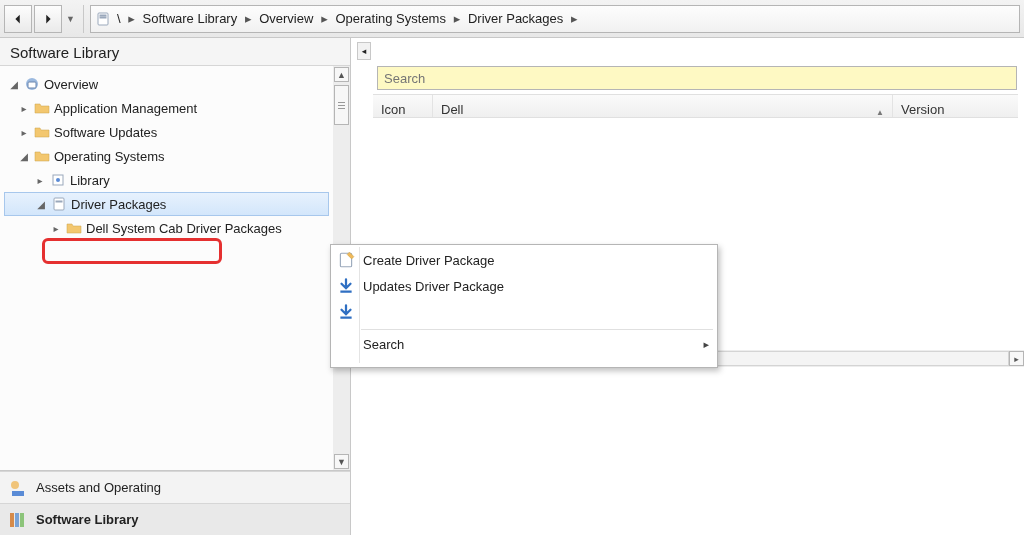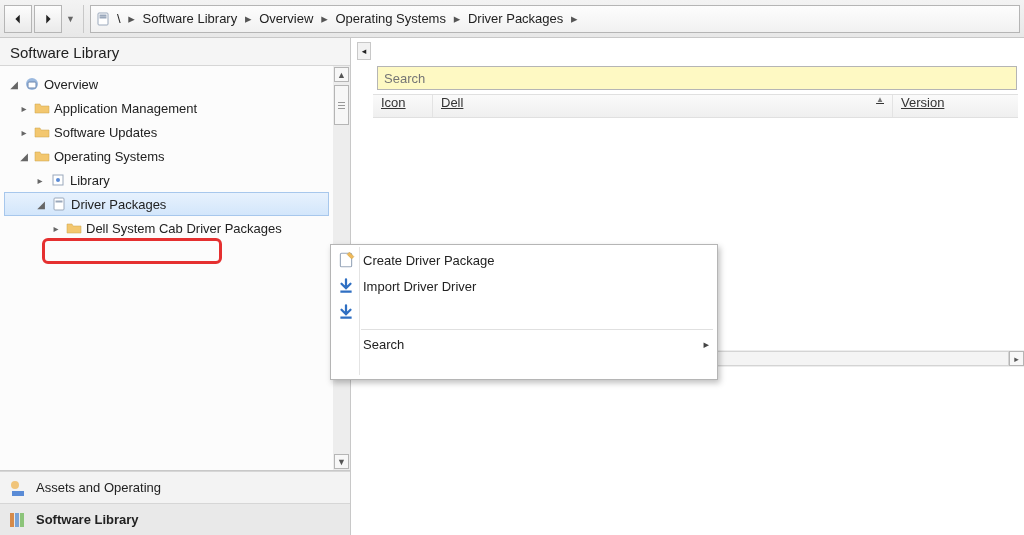--- a/index.html
+++ b/index.html
@@ -44,33 +44,33 @@
   .wunder-icon { width:20px; height:20px; }
 
   
   .rightpane { flex:1; display:flex; flex-direction:column; background:#fff; position:relative; }
   .rp-header { display:flex; align-items:center; padding:4px 6px; gap:6px; }
   .chev-left-small { width:14px; height:18px; border:1px solid #c8c8c8; background:#f2f2f2; display:flex; align-items:center; justify-content:center; font-size:9px; cursor:pointer; }
   .rp-header .title { font-size:15px; font-weight:600; color:#333; }
   .search-wrap { padding:2px 6px 4px 26px; }
   .search-box { width:640px; height:24px; border:1px solid #b5b5b5; background:#fef9c3; color:#888; padding:0 6px; }
   .cols { display:flex; height:24px; border-top:1px solid #e0e0e0; border-bottom:1px solid #e0e0e0; background:linear-gradient(#fafafa,#efefef); margin:0 6px 0 22px; width:645px; }
-  .col { padding:0 8px; display:flex; align-items:flex-start; border-right:1px solid #e3e3e3; color:#333;text-decoration:underline; }
+  .col { padding:0 8px; display:flex; align-items:flex-end; border-right:1px solid #e3e3e3; color:#333; }
   .sort-ind { margin-left:auto; font-size:8px; color:#777; }
   .list-area { flex:1; position:relative; }
 
   
   .hscroll { position:absolute; left:22px; right:0; top:232px; height:17px; background:#ededed; display:flex; align-items:center; }
   .hscroll .arrow { width:15px; height:15px; border:1px solid #b5b5b5; background:#f7f7f7; display:flex; align-items:center; justify-content:center; font-size:9px; color:#555; }
   .hscroll .track { flex:1; height:15px; border:1px solid #d4d4d4; background:#f4f4f4; position:relative; }
   .hscroll .hthumb { position:absolute; left:42%; width:30px; height:13px; top:0; border:1px solid #b5b5b5; background:#f7f7f7; display:flex; align-items:center; justify-content:center; }
   .hscroll .hthumb::after { content:"≡"; color:#999; font-size:9px; }
 
   
-  .ctxmenu { position:absolute; left:330px; top:244px; width:388px; background:#fff; border:1px solid #b5b5b5; box-shadow:2px 3px 6px rgba(0,0,0,.25); padding:2px 0 22px; z-index:50; }
+  .ctxmenu { position:absolute; left:330px; top:244px; width:388px; background:#fff; border:1px solid #b5b5b5; box-shadow:2px 3px 6px rgba(0,0,0,.25); padding:2px 0 10px; z-index:50; }
   .ctxmenu .gutter { position:absolute; left:28px; top:2px; bottom:4px; width:1px; background:#e4e4e4; }
   .ctx-item { display:flex; align-items:center; height:26px; padding:0 14px 0 6px; gap:8px; cursor:pointer; position:relative; }
   .ctx-icon { width:18px; height:18px; display:inline-flex; align-items:center; justify-content:center; }
   .ctx-sep { height:1px; background:#e0e0e0; margin:4px 4px 1px 30px; }
   .ctx-sub::after { content:"▸"; position:absolute; right:8px; color:#444; font-size:11px; }
 
   
   .ic-folder { fill:#f3c76f; stroke:#caa24a; stroke-width:.5; }
   .page-svg rect { fill:#fff; stroke:#9aa8bb; }
 </style>
@@ -277,21 +277,21 @@
     <span>Create Driver Package</span>
   </div>
 
   <div class="ctx-item">
     <span class="ctx-icon">
       <svg viewBox="0 0 16 16">
           <path d="M8 2v7M4 6l4 4 4-4" fill="none" stroke="#2f6fc2" stroke-width="2" stroke-linecap="round"></path>
           <rect x="3" y="12" width="10" height="2" fill="#2f6fc2"></rect>
         </svg>
     </span>
-    <span>Import Driver Driver</span>
+    <span>Updates Driver Package</span>
   </div>
 
   <div class="ctx-item">
     <span class="ctx-icon">
       <svg viewBox="0 0 16 16">
           <path d="M8 2v7M4 6l4 4 4-4" fill="none" stroke="#2f6fc2" stroke-width="2" stroke-linecap="round"></path>
           <rect x="3" y="12" width="10" height="2" fill="#2f6fc2"></rect>
         </svg>
     </span>
   </div>

